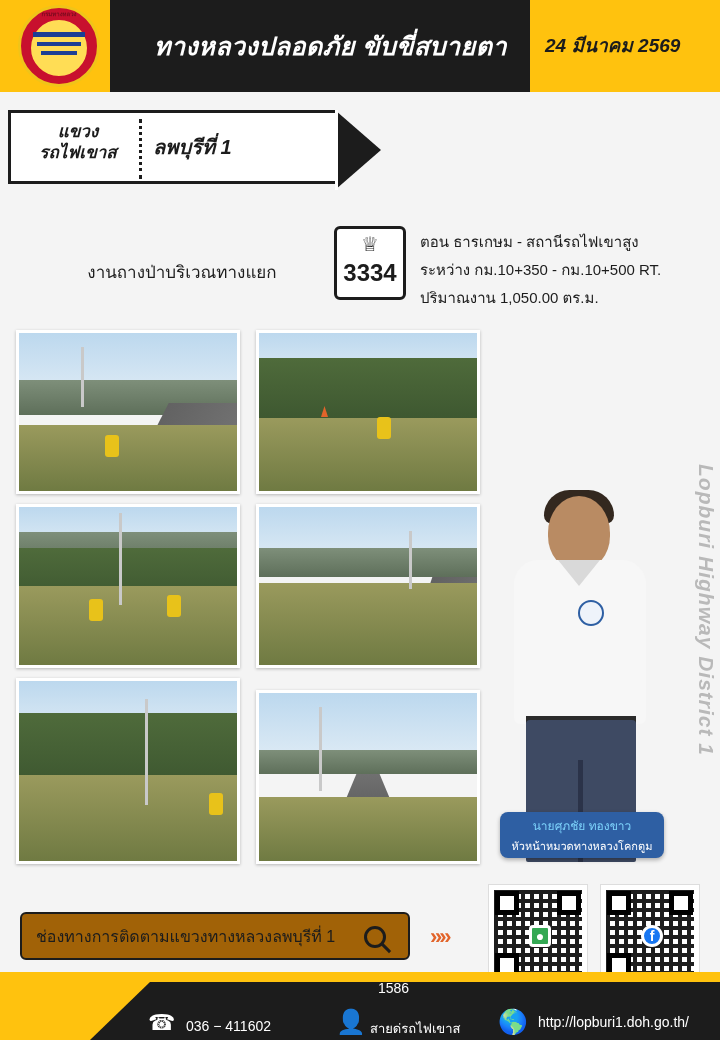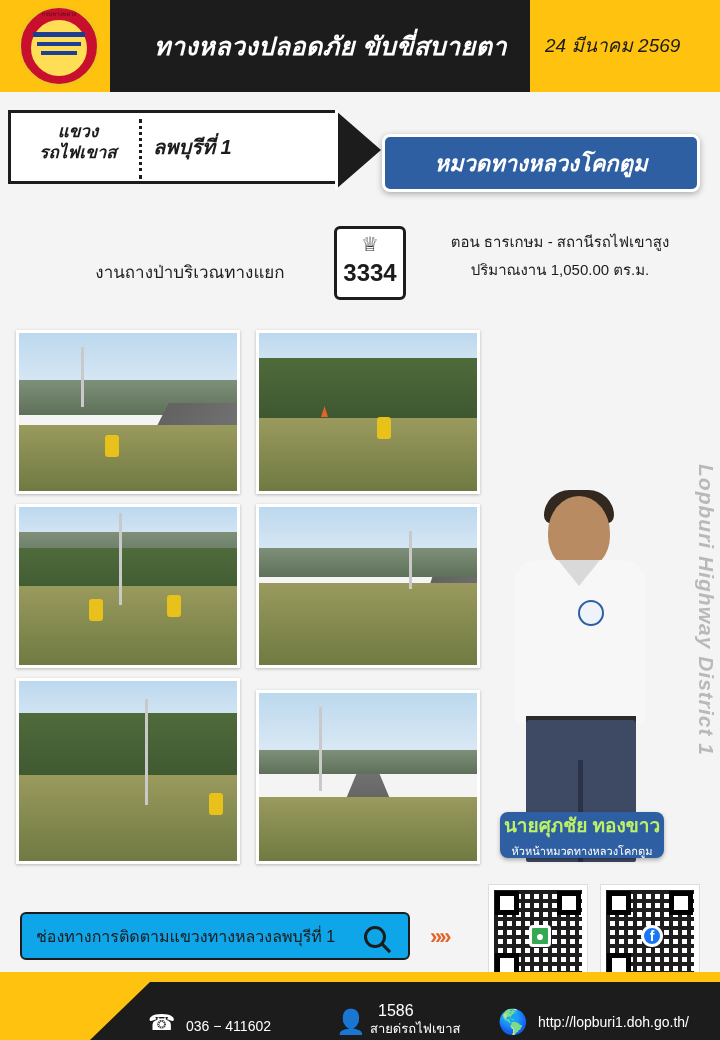--- a/index.html
+++ b/index.html
@@ -41,21 +41,21 @@
     font-weight: bold;
     font-style: italic;
     letter-spacing: 0.5px;
     z-index: 4;
     margin-left: 24px;
   }
   .header-date {
     position: absolute; top: 30px; left: 545px;
     color: #1c1c1c;
     font-size: 19px;
-    font-weight: normal;
+    font-weight: bold;
     font-style: italic;
     z-index: 4;
   }
   .logo {
     position: absolute; top: 5px; left: 18px;
     width: 82px; height: 82px;
     border-radius: 50%;
     background: #c8102e;
     border: 3px solid #f0c419;
     z-index: 5;
@@ -137,21 +137,21 @@
     border-radius: 8px;
     box-shadow: 0 2px 6px rgba(0,0,0,0.3);
     display: flex; align-items: center; justify-content: center;
   }
   .section-badge span {
     color: #ffffff; font-size: 22px; font-weight: bold; font-style: italic;
   }
 
   
   .work-title {
-    position: absolute; top: 258px; left: 60px;
+    position: absolute; top: 258px; left: 52px;
     width: 260px; text-align: center;
     font-size: 17px; color: #1c1c1c;
   }
   .route-shield {
     position: absolute; top: 226px; left: 334px;
     width: 72px; height: 74px;
     background: #ffffff;
     border: 3px solid #1c1c1c;
     border-radius: 6px;
   }
@@ -160,21 +160,21 @@
     text-align: center; font-size: 20px; color: #1c1c1c; line-height: 1;
   }
   .route-shield .route-num {
     position: absolute; top: 30px; left: 0; width: 66px;
     text-align: center; font-size: 24px; font-weight: bold; color: #1c1c1c;
   }
   .info-lines {
     position: absolute; top: 228px; left: 420px;
     width: 280px;
     font-size: 15px; color: #1c1c1c; line-height: 1.85;
-    text-align: center;
+    text-align: left;
   }
 
   
   .photo {
     position: absolute;
     border: 3px solid #ffffff;
     box-shadow: 0 1px 3px rgba(0,0,0,0.25);
     overflow: hidden;
   }
   .p1 { top: 330px; left: 16px;  width: 224px; height: 164px; }
@@ -251,40 +251,40 @@
     width: 5px; height: 102px; background: #2b3349;
   }
   .name-plate {
     position: absolute; top: 812px; left: 500px;
     width: 164px; height: 46px;
     background: #2e5fa3; border-radius: 8px;
     display: flex; flex-direction: column;
     align-items: center; justify-content: center;
     box-shadow: 0 2px 4px rgba(0,0,0,0.3);
   }
-  .name-plate .nm { color: #bef264; font-size: 19px; font-weight: bold; }
+  .name-plate .nm { color: #7dd3fc; font-size: 12px; font-weight: normal; }
   .name-plate .rl { color: #fff; font-size: 11px; margin-top: 2px; }
 
   
   .side-text {
     position: absolute; top: 400px; right: -6px;
     width: 40px; height: 420px;
     display: flex; align-items: center; justify-content: center;
   }
   .side-text span {
     writing-mode: vertical-rl;
     font-size: 21px; font-weight: bold; font-style: italic;
     color: #b9b9b9; letter-spacing: 1px; white-space: nowrap;
   }
 
   
   .follow-box {
     position: absolute; top: 912px; left: 20px;
     width: 390px; height: 48px;
-    background: #0ea5e9;
+    background: #a16207;
     border: 2px solid #1c1c1c;
     border-radius: 6px;
     display: flex; align-items: center;
   }
   .follow-box .ftxt {
     margin-left: 14px; font-size: 16px; color: #1c1c1c;
   }
   .mag {
     position: absolute; top: 12px; right: 22px;
     width: 22px; height: 22px; border: 3px solid #1c1c1c; border-radius: 50%;
@@ -342,21 +342,21 @@
   }
   .footer-yellow-tri {
     position: absolute; bottom: 0; left: 0;
     width: 150px; height: 58px; background: #ffc20e;
     clip-path: polygon(0 0, 100% 0, 60% 100%, 0 100%);
   }
   .f-item { position: absolute; color: #ffffff; font-size: 14px; }
   .f-phone { top: 1018px; left: 186px; }
   .f-icon-phone { position: absolute; top: 1010px; left: 148px; font-size: 22px; color:#fff; }
   .f-icon-person { position: absolute; top: 1008px; left: 336px; font-size: 24px; color:#fff; }
-  .f-hot1 { position: absolute; top: 1002px; left: 378px; color:#fff; font-size: 16px; }
+  .f-hot1 { position: absolute; top: 980px; left: 378px; color:#fff; font-size: 14px; }
   .f-hot2 { position: absolute; top: 1018px; left: 370px; color:#fff; font-size: 13px; }
   .f-icon-globe { position: absolute; top: 1008px; left: 498px; font-size: 24px; color:#fff; }
   .f-url { position: absolute; top: 1014px; left: 538px; color:#fff; font-size: 14px; }
 </style>
 </head>
 <body>
 
 <div class="page">
 
   <div class="header">
@@ -375,33 +375,31 @@
 
   <div class="district-banner">
     <div class="district-left">
       <div>แขวง</div>
       <div>รถไฟเขาส</div>
     </div>
     <div class="district-sep"></div>
     <div class="district-name">ลพบุรีที่ 1</div>
   </div>
 
-  <div class="section-badge">
-    <span>หมวดทางหลวงโคกตูม</span>
-  </div>
 
   <div class="work-title">งานถางป่าบริเวณทางแยก</div>
 
   <div class="route-shield">
     <div class="garuda">♕</div>
     <div class="route-num">3334</div>
   </div>
 
   <div class="info-lines">
     <div>ตอน ธารเกษม - สถานีรถไฟเขาสูง</div>
+    <div>ระหว่าง กม.10+350 - กม.10+500 RT.</div>
     <div>ปริมาณงาน 1,050.00 ตร.ม.</div>
   </div>
 
   <div class="photo p1">
     <div class="sky"></div>
     <div class="hills"></div>
     <div class="roadR"></div>
     <div class="grass" style="height:42%"></div>
     <div class="worker" style="bottom:34px; left:86px;"></div>
     <div class="pole" style="top:14px; left:62px; height:60px;"></div>

